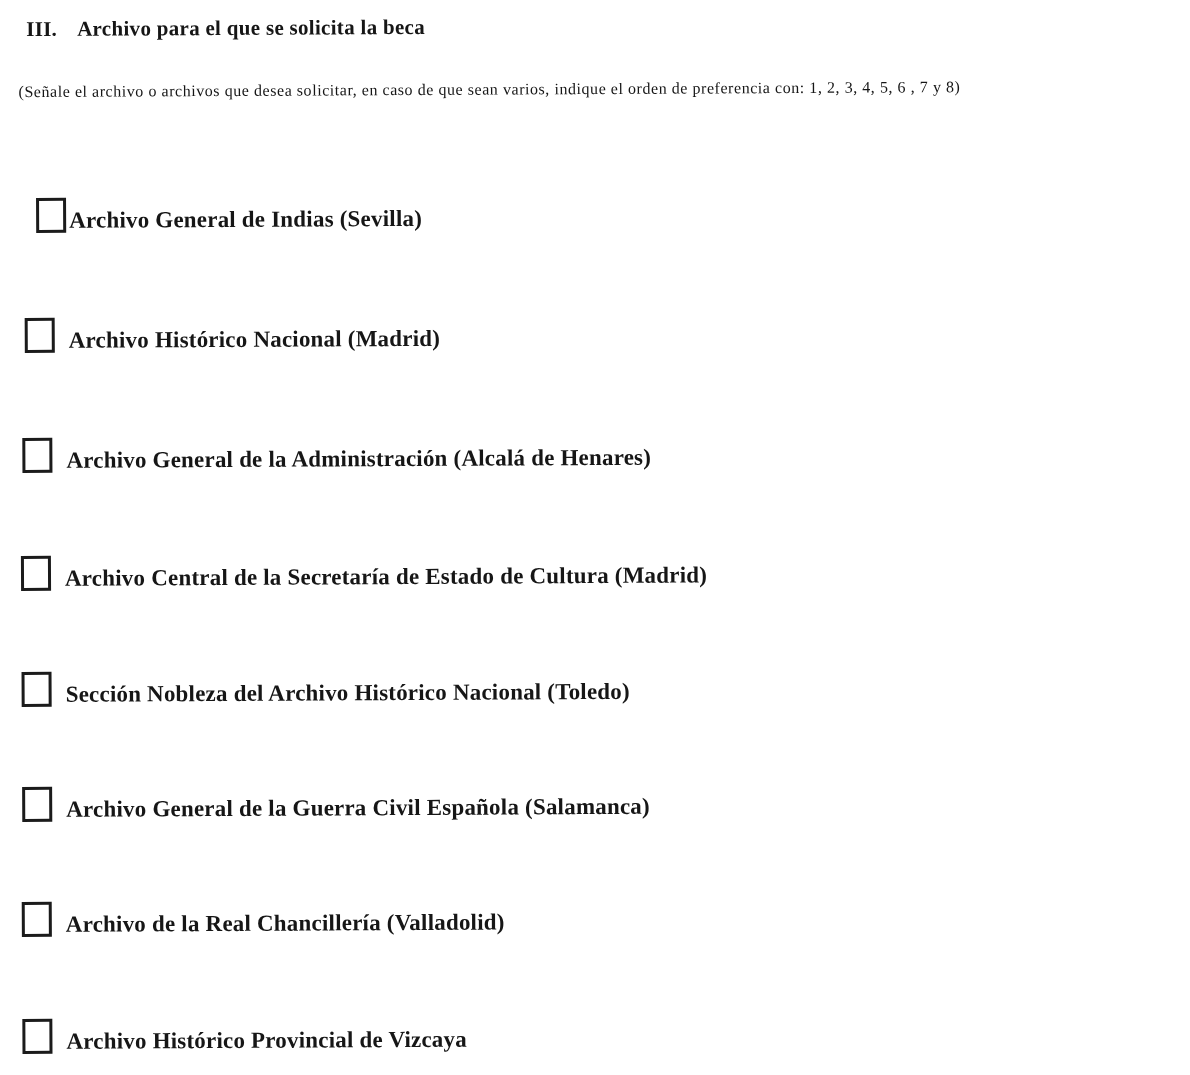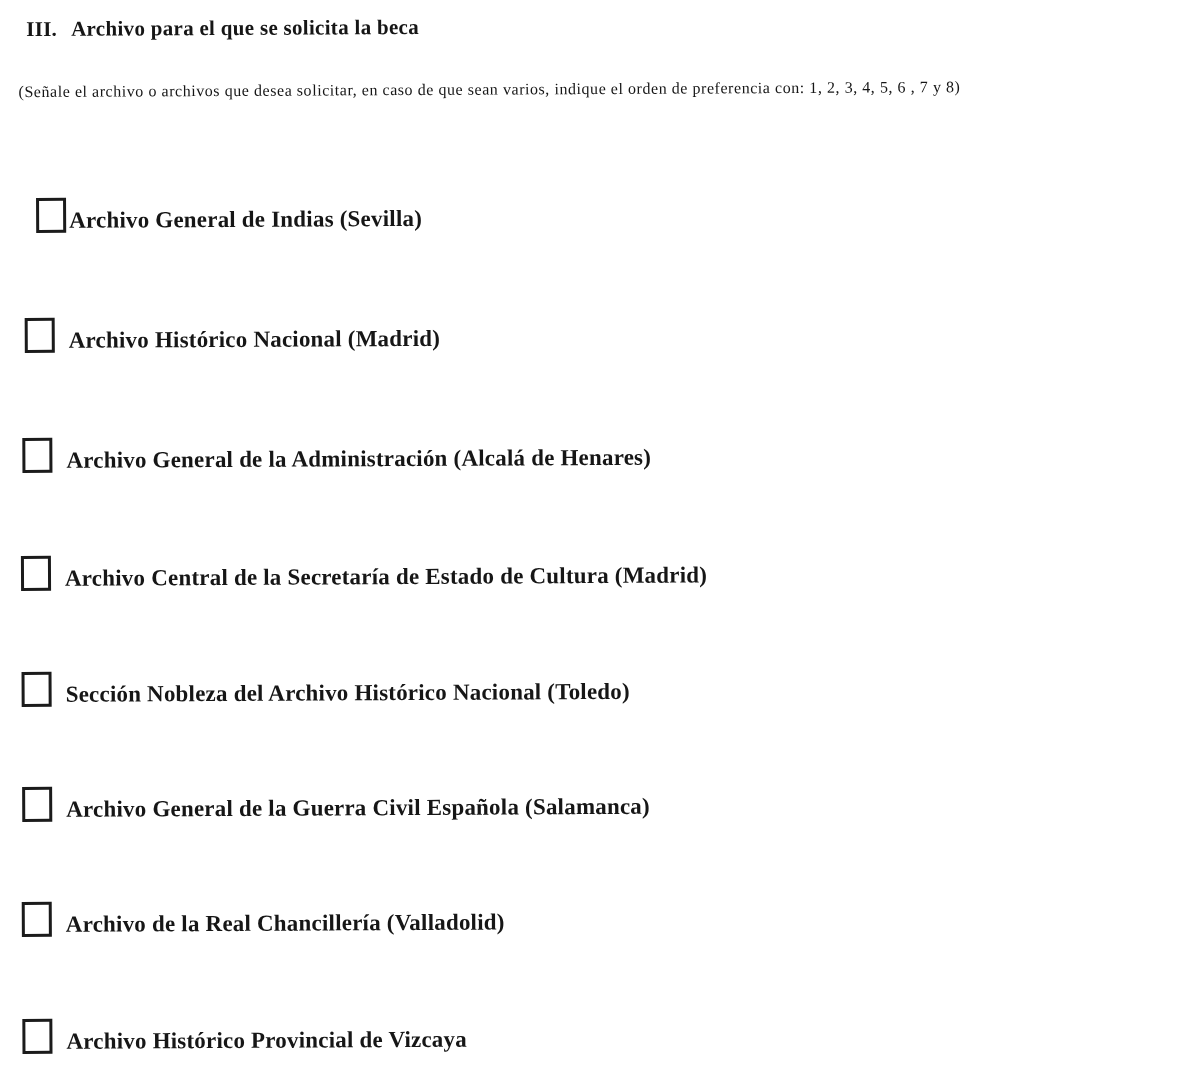--- a/index.html
+++ b/index.html
@@ -22,21 +22,21 @@
   .form-title {
     position: absolute;
     left: 26px;
     top: 14px;
     font-size: 21px;
     font-weight: bold;
     letter-spacing: 0.3px;
     white-space: nowrap;
   }
   .form-title .numeral {
-    margin-right: 14px;
+    margin-right: 20px;
   }
   .instructions {
     position: absolute;
     left: 18px;
     top: 80px;
     width: 1168px;
     font-size: 16px;
     font-weight: normal;
     letter-spacing: 0.55px;
     white-space: nowrap;

